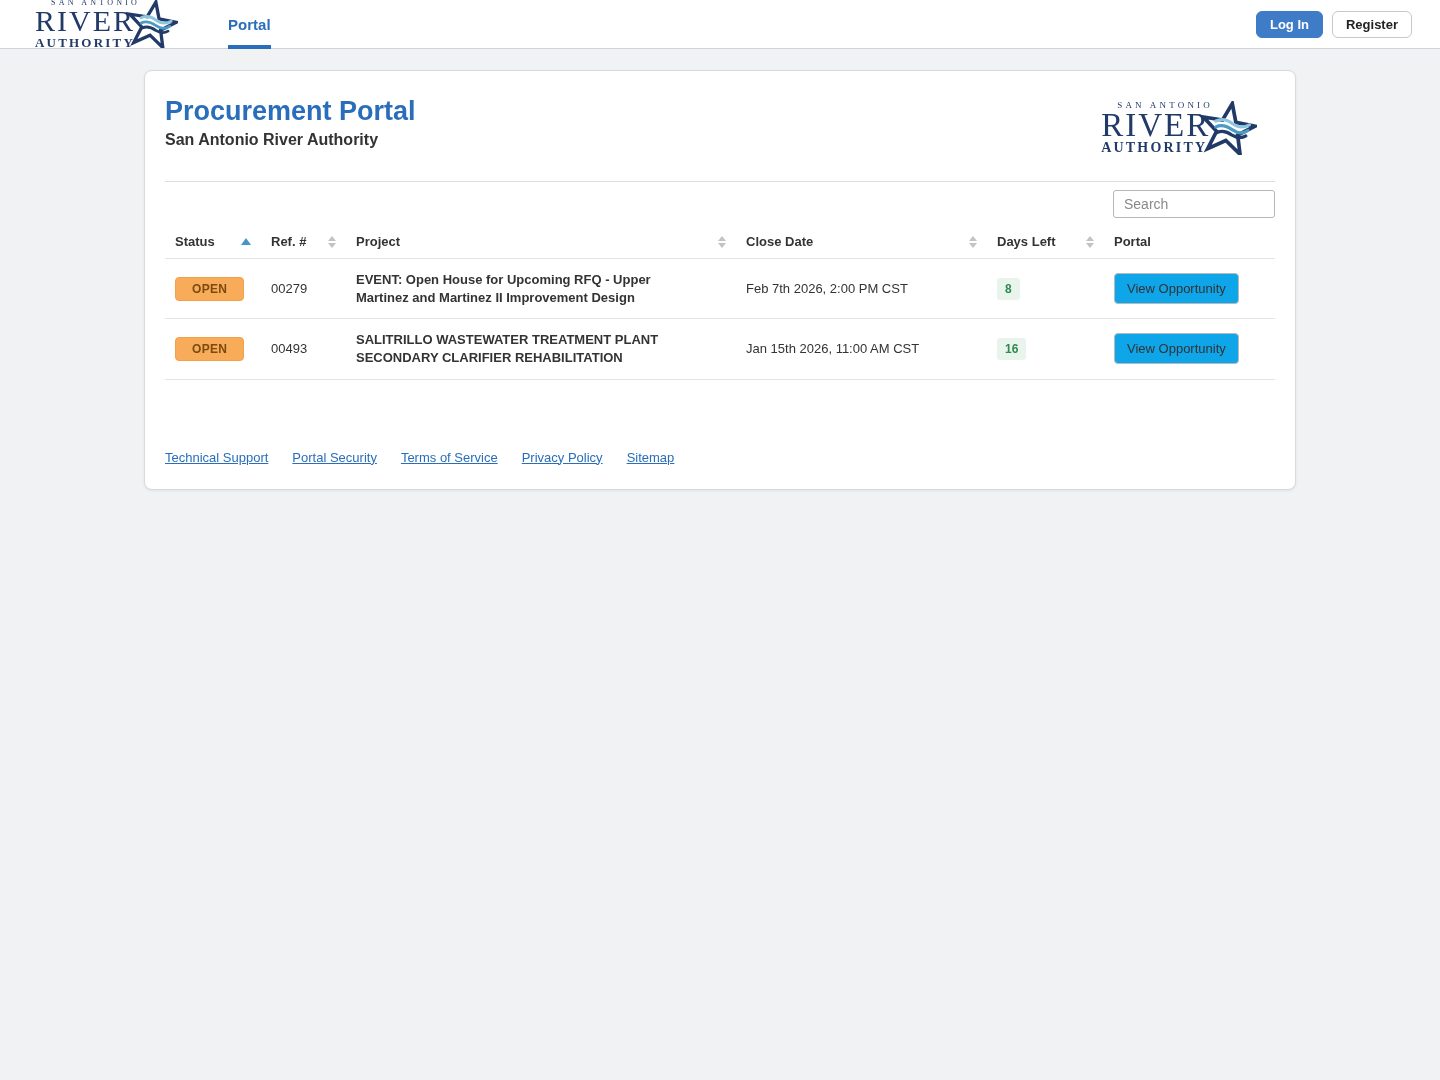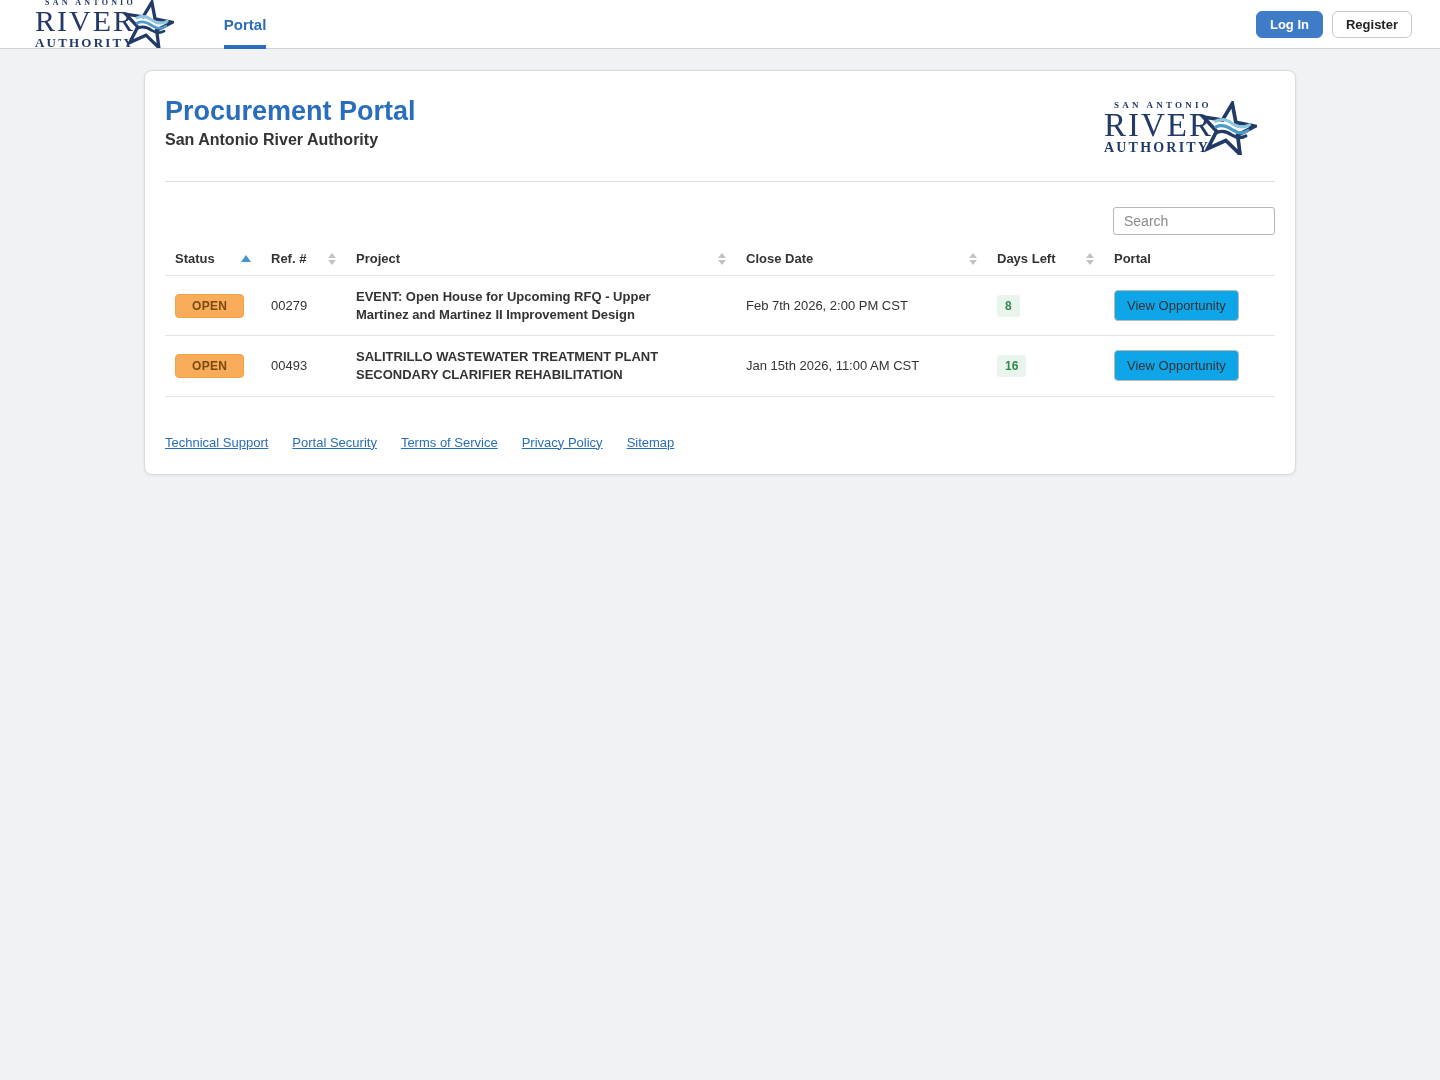--- a/index.html
+++ b/index.html
@@ -15,22 +15,22 @@
   .navbar {
     height: 49px; background: #fff;
     border-bottom: 1px solid #cfd2d6;
     display: flex; align-items: center;
     padding: 0 28px 0 35px;
     position: relative;
   }
   .brand { display: flex; align-items: center; }
   .brand-text { display: flex; flex-direction: column; align-items: flex-start; line-height: 1; }
   .brand-top {
-    font-family: "Liberation Serif", serif; font-weight: bold;
-    font-size: 8px; letter-spacing: 3.2px; color: #223a67; margin-left: 10px;
+    font-family: "Liberation Serif", serif; font-weight: normal;
+    font-size: 8px; letter-spacing: 3.2px; color: #223a67; margin-left: 16px;
   }
   .brand-main {
     font-family: "Liberation Serif", serif;
     font-size: 30px; letter-spacing: 2px; color: #223a67; line-height: 0.95;
   }
   .brand-bottom {
     font-family: "Liberation Serif", serif; font-weight: bold;
     font-size: 13px; letter-spacing: 2.2px; color: #223a67;
   }
   .brand svg { margin-left: -14px; }
@@ -86,21 +86,21 @@
     border: 1px solid transparent; margin-bottom: -1px;
     border-radius: 4px 4px 0 0;
   }
   .tab.active {
     color: #333; background: #fff; border-color: #ddd;
     border-bottom-color: #fff;
   }
   .tab.inactive { color: #2a6ebb; }
 
   
-  .search-row { display: flex; justify-content: flex-end; margin-top: 25px; }
+  .search-row { display: flex; justify-content: flex-end; margin-top: 8px; }
   .search-input {
     width: 162px; height: 28px;
     border: 1px solid #b7b7b7; border-radius: 3px;
     padding: 0 10px; font-size: 14px; color: #333;
     font-family: "Liberation Sans", sans-serif;
   }
   .search-input::placeholder { color: #8a8a8a; }
 
   
   table { width: 100%; border-collapse: collapse; margin-top: 7px; font-size: 13px; }
@@ -138,21 +138,21 @@
   }
   .btn-view {
     background: #0ea5e9; border: 1px solid #b9b9b9; border-radius: 4px;
     padding: 7px 12px; font-size: 13px; color: #333; cursor: pointer;
     font-family: "Liberation Sans", sans-serif;
   }
 
   
   .footer-links { display: flex; gap: 24px; margin-top: 38px; }
   .footer-links a {
-    color: #2a6ebb; font-size: 13px; text-decoration: underline; cursor: pointer;
+    color: #2a6ebb; font-size: 13px; text-decoration: underline; cursor: pointer; margin-top: 32px;
   }
 </style>
 </head>
 <body>
 
 <div class="navbar">
   <div class="brand">
     <div class="brand-text">
       <span class="brand-top">SAN ANTONIO</span>
       <span class="brand-main">RIVER</span>

